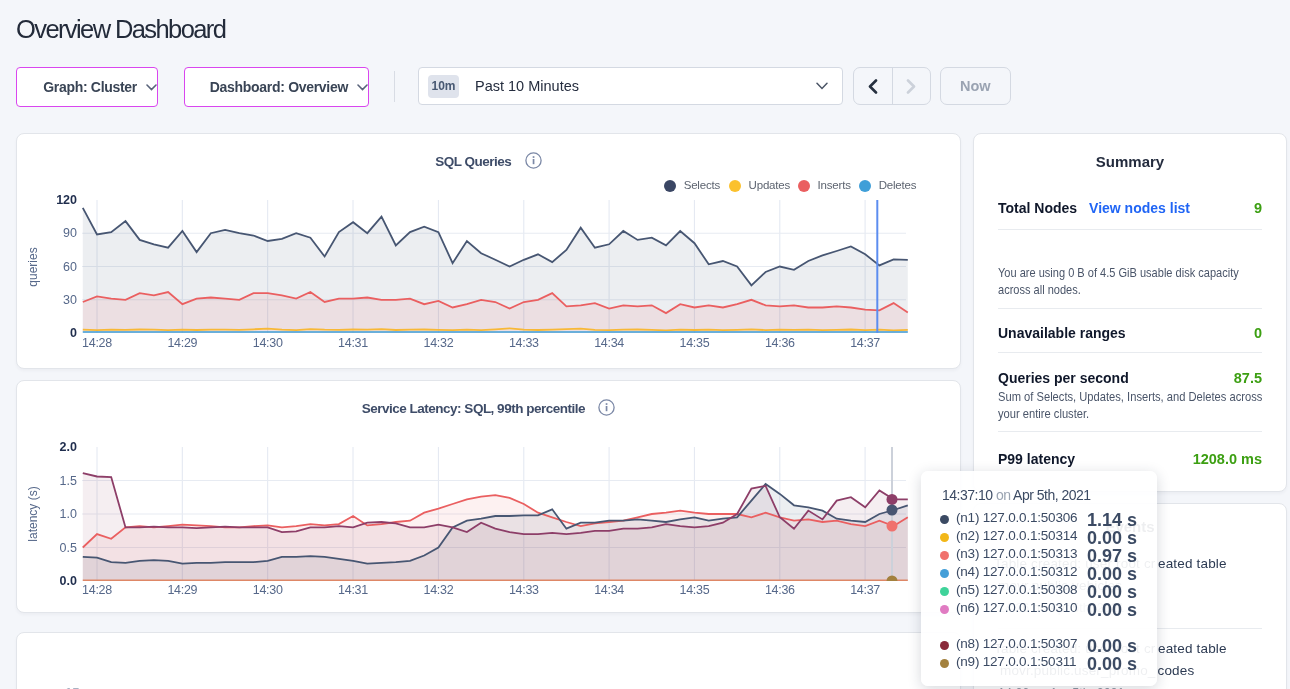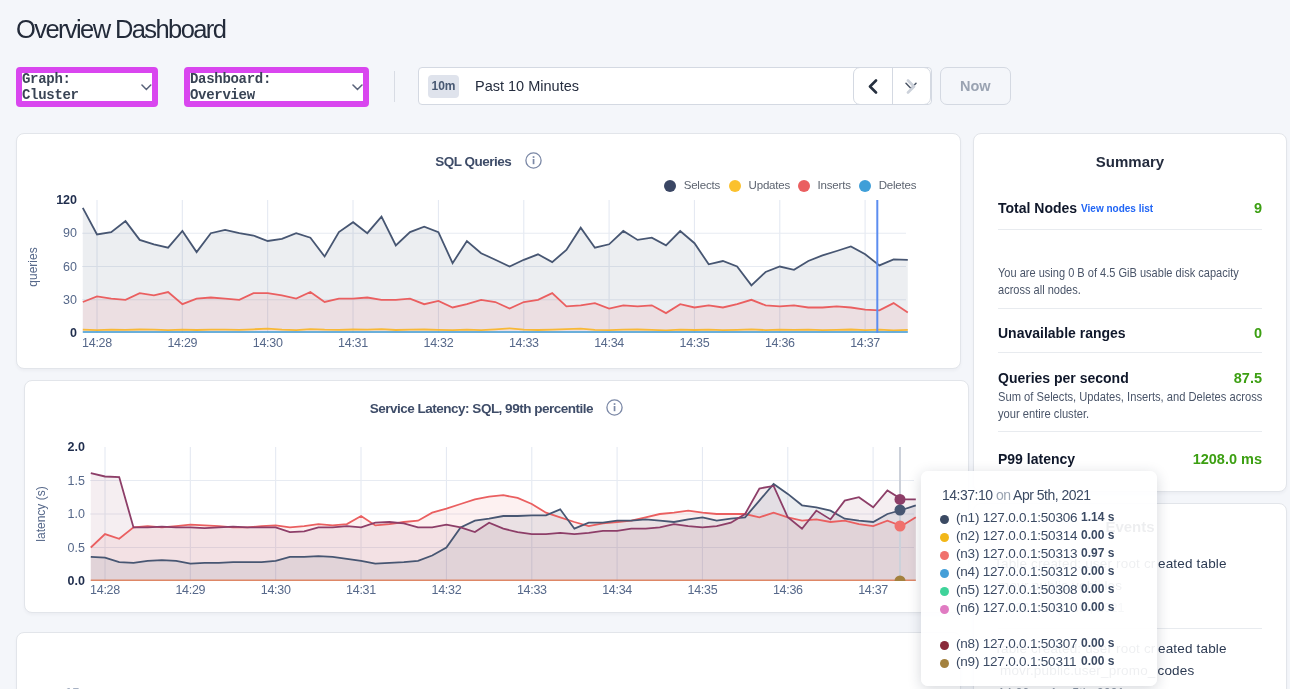--- a/index.html
+++ b/index.html
@@ -1,21 +1,21 @@
 <!DOCTYPE html>
 <html><head><meta charset="utf-8">
 <style>
 * { margin:0; padding:0; box-sizing:border-box; }
 html,body { width:1290px; height:689px; overflow:hidden; background:#f4f6fa;
   font-family:"Liberation Sans", sans-serif; }
 .title { position:absolute; left:16px; top:15px; font-size:25.5px; font-weight:400; color:#232b3a; letter-spacing:-1.6px; }
-.dd { position:absolute; top:67px; height:40px; background:#fff; border:6px solid #d946ef; border-radius:4px;
-  display:flex; align-items:center; justify-content:flex-start; font-size:14px; font-weight:bold; color:#394455; letter-spacing:-0.3px;font-family:Liberation Mono, monospace; }
+.dd { position:absolute; top:67px; height:40px; background:#fff; border:1px solid #d946ef; border-radius:4px;
+  display:flex; align-items:center; justify-content:flex-end; font-size:14px; font-weight:bold; color:#394455; letter-spacing:-0.3px; }
 .vdiv { position:absolute; left:394px; top:71px; width:1px; height:31px; background:#d8dce4; }
-.timebox { position:absolute; left:418px; top:67px; width:514px; height:38px; background:#fff;
+.timebox { position:absolute; left:418px; top:67px; width:425px; height:38px; background:#fff;
   border:1px solid #d4d9e2; border-radius:4px; display:flex; align-items:center; padding:0 14px; }
 .badge { background:#dfe3ec; color:#475872; font-size:12px; font-weight:bold; border-radius:4px;
   width:31px; height:23px; line-height:23px; text-align:center; margin-right:16px; margin-left:-5px; }
 .tbtext { font-size:14.5px; font-weight:normal; color:#242c3e; }
 .tbchev { margin-left:auto; }
 .arrowgrp { position:absolute; left:853px; top:67px; width:78px; height:38px; border:1px solid #d4d9e2;
   border-radius:7px; display:flex; }
 .arrowgrp .ab { flex:1; display:flex; align-items:center; justify-content:center; }
 .arrowgrp .ab:first-child { border-right:1px solid #d4d9e2; }
 .nowbtn { position:absolute; left:940px; top:67px; width:70.5px; height:38px; border:1px solid #d4d9e2;
@@ -25,31 +25,31 @@
   box-shadow:0 2px 3px rgba(40,50,70,0.04); }
 .ctitle { position:absolute; width:100%; text-align:center; font-size:13.5px; letter-spacing:-0.5px; font-weight:bold; color:#3e4c68; }
 .info { vertical-align:-3px; margin-left:10px; }
 .leg { position:absolute; top:45px; font-size:11.5px; letter-spacing:-0.2px; color:#5d6470; }
 .leg .dot { display:inline-block; width:12px; height:12px; border-radius:6px; vertical-align:-2.5px; margin-right:8px; }
 .srow { position:absolute; left:24px; right:24px; display:flex; align-items:center; }
 .slabel { font-size:14px; font-weight:bold; color:#0f172a; }
 .sval { margin-left:auto; font-size:14.5px; font-weight:bold; color:#3c9f12; }
 .ssub { position:absolute; left:24px; font-size:12.7px; color:#4a5569; line-height:16.7px; white-space:nowrap; transform-origin:0 0; }
 .sdiv { position:absolute; left:24px; right:24px; height:1px; background:#e8ebef; }
-.slink { color:#2065f5; font-weight:bold; font-size:10px; margin-left:4px; }
+.slink { color:#2065f5; font-weight:bold; font-size:14px; margin-left:12px; }
 .ev { position:absolute; left:24px; font-size:13.5px; color:#2c3a52; white-space:nowrap; letter-spacing:0.17px; }
 .evt { position:absolute; left:24px; font-size:12.5px; color:#8c95a3; white-space:nowrap; }
 .tooltip { position:absolute; left:921px; top:471px; width:236px; height:215px;
   background:rgba(255,255,255,0.92); border-radius:7px; box-shadow:0 3px 14px rgba(30,40,60,0.18); z-index:20; }
 .tthead { position:absolute; left:21px; top:16px; font-size:14px; letter-spacing:-0.5px; color:#3b4a63; }
 .tthead .on { color:#9aa3b1; }
 .ttrow { position:absolute; left:0; width:100%; height:18px; }
 .ttdot { position:absolute; left:19px; top:5px; width:9px; height:9px; border-radius:5px; }
 .ttlabel { position:absolute; left:35px; top:0px; font-size:13.5px; color:#3b4a63; letter-spacing:-0.2px; }
-.ttval { position:absolute; left:160px; top:0px; font-size:12px; font-weight:bold; color:#3b4a63; }
+.ttval { position:absolute; left:166px; top:0px; font-size:18px; font-weight:bold; color:#3b4a63; }
 </style></head>
 <body>
 <div class="title">Overview Dashboard</div>
 <div class="dd" style="left:16px;width:142px;">Graph: Cluster <svg width="11" height="7" viewBox="0 0 11 7" style="margin-left:9px">
       <path d="M1 1 L5.5 5.5 L10 1" fill="none" stroke="#59637a" stroke-width="1.6" stroke-linecap="round"></path>
     </svg></div>
 <div class="dd" style="left:184px;width:185px;">Dashboard: Overview <svg width="11" height="7" viewBox="0 0 11 7" style="margin-left:9px">
       <path d="M1 1 L5.5 5.5 L10 1" fill="none" stroke="#59637a" stroke-width="1.6" stroke-linecap="round"></path>
     </svg></div>
 <div class="vdiv"></div>
@@ -117,21 +117,21 @@
 <text x="421.4" y="213" text-anchor="middle" style="font-size:12.5px;letter-spacing:-0.3px;fill:#56688a;font-family:'Liberation Sans', sans-serif">14:32</text>
 <text x="506.8" y="213" text-anchor="middle" style="font-size:12.5px;letter-spacing:-0.3px;fill:#56688a;font-family:'Liberation Sans', sans-serif">14:33</text>
 <text x="592.1" y="213" text-anchor="middle" style="font-size:12.5px;letter-spacing:-0.3px;fill:#56688a;font-family:'Liberation Sans', sans-serif">14:34</text>
 <text x="677.4" y="213" text-anchor="middle" style="font-size:12.5px;letter-spacing:-0.3px;fill:#56688a;font-family:'Liberation Sans', sans-serif">14:35</text>
 <text x="762.8" y="213" text-anchor="middle" style="font-size:12.5px;letter-spacing:-0.3px;fill:#56688a;font-family:'Liberation Sans', sans-serif">14:36</text>
 <text x="848.1" y="213" text-anchor="middle" style="font-size:12.5px;letter-spacing:-0.3px;fill:#56688a;font-family:'Liberation Sans', sans-serif">14:37</text>
 <text x="20" y="133" text-anchor="middle" style="font-size:12px;fill:#56688a;font-family:'Liberation Sans', sans-serif" transform="rotate(-90 20 133)">queries</text>
 </svg>
 </div>
 
-<div class="panel" style="left:24px;top:380px;width:945px;height:233px;">
+<div class="panel" style="left:16px;top:380px;width:945px;height:233px;">
   <div class="ctitle" style="top:18px;">Service Latency: SQL, 99th percentile <svg class="info" width="17" height="17" viewBox="0 0 17 17">
         <circle cx="8.5" cy="8.5" r="7.6" fill="none" stroke="#7b88a6" stroke-width="1.3"></circle>
         <rect x="7.7" y="7" width="1.7" height="5.2" fill="#7b88a6"></rect>
         <rect x="7.7" y="4.2" width="1.7" height="1.7" fill="#7b88a6"></rect>
       </svg></div>
   <svg width="945" height="233" style="position:absolute;left:0;top:0">
 <defs>
         <clipPath id="plot2">
           <rect x="65" y="60" width="824" height="140"></rect>
         </clipPath>

